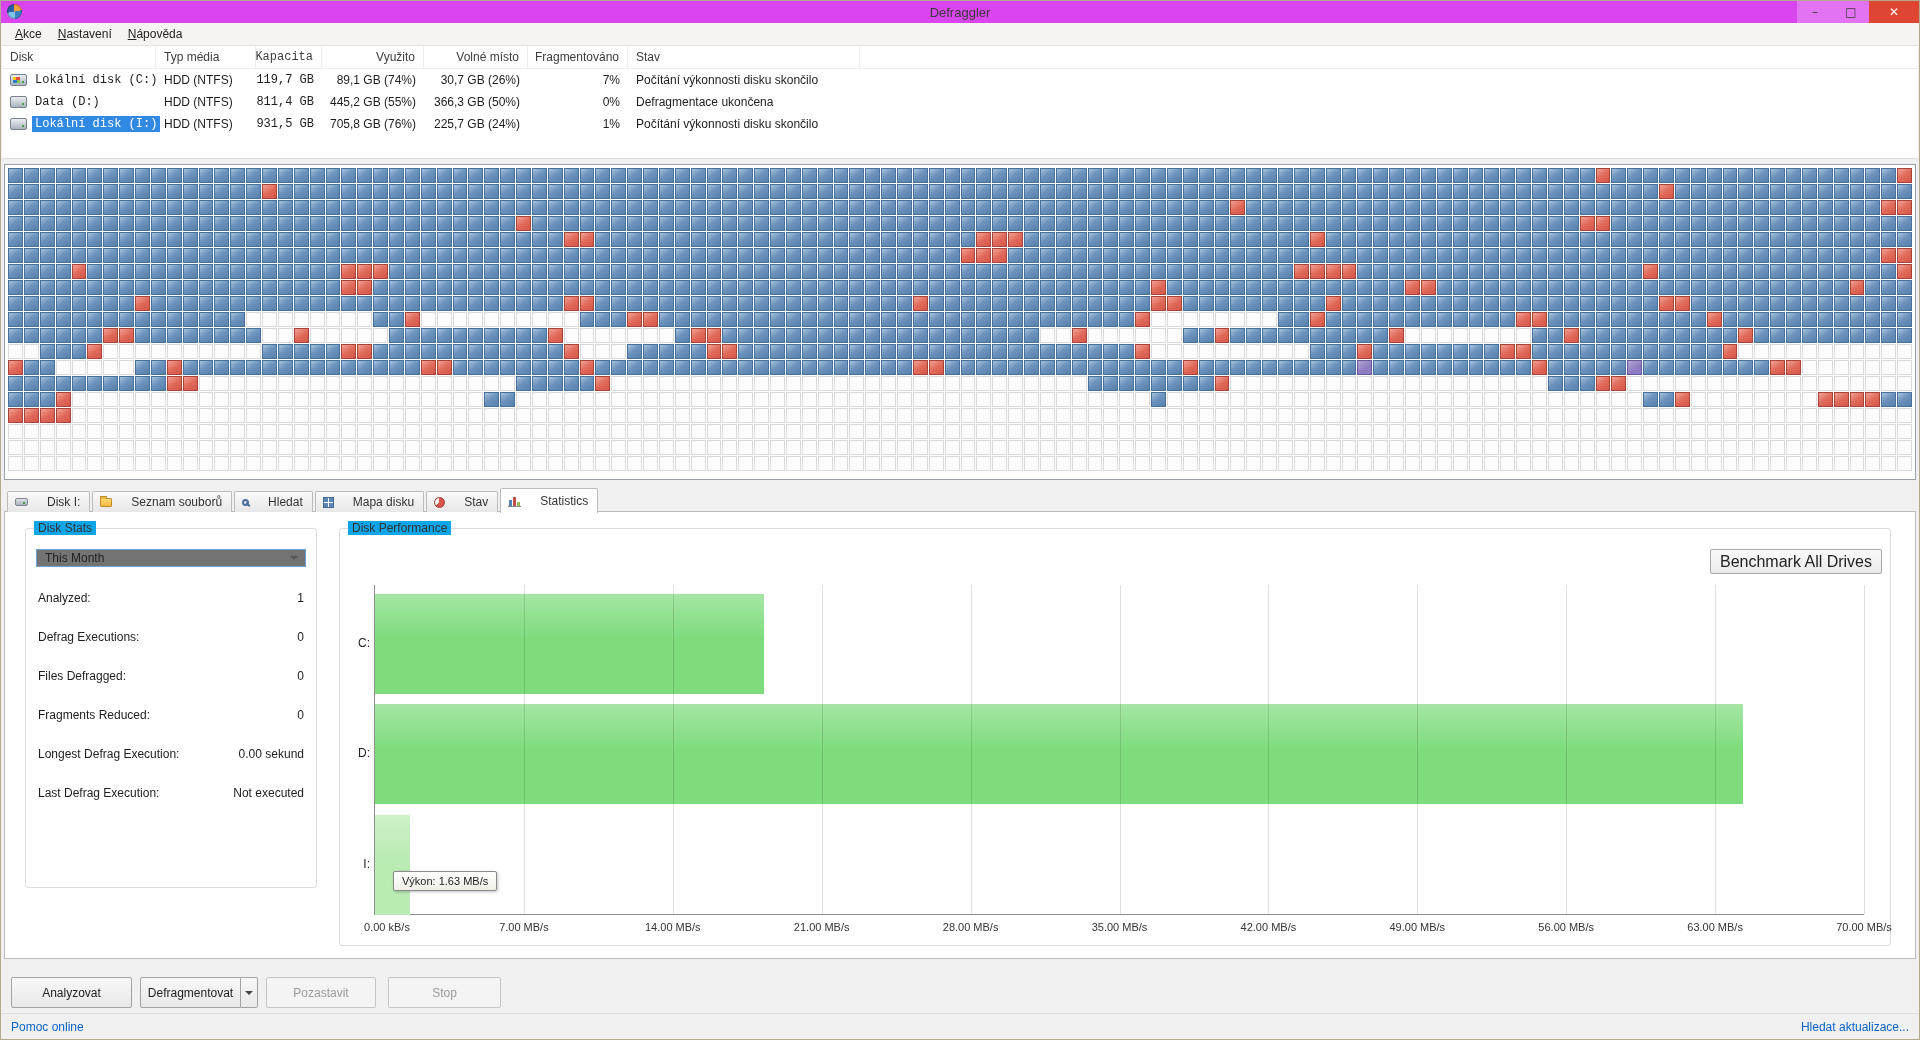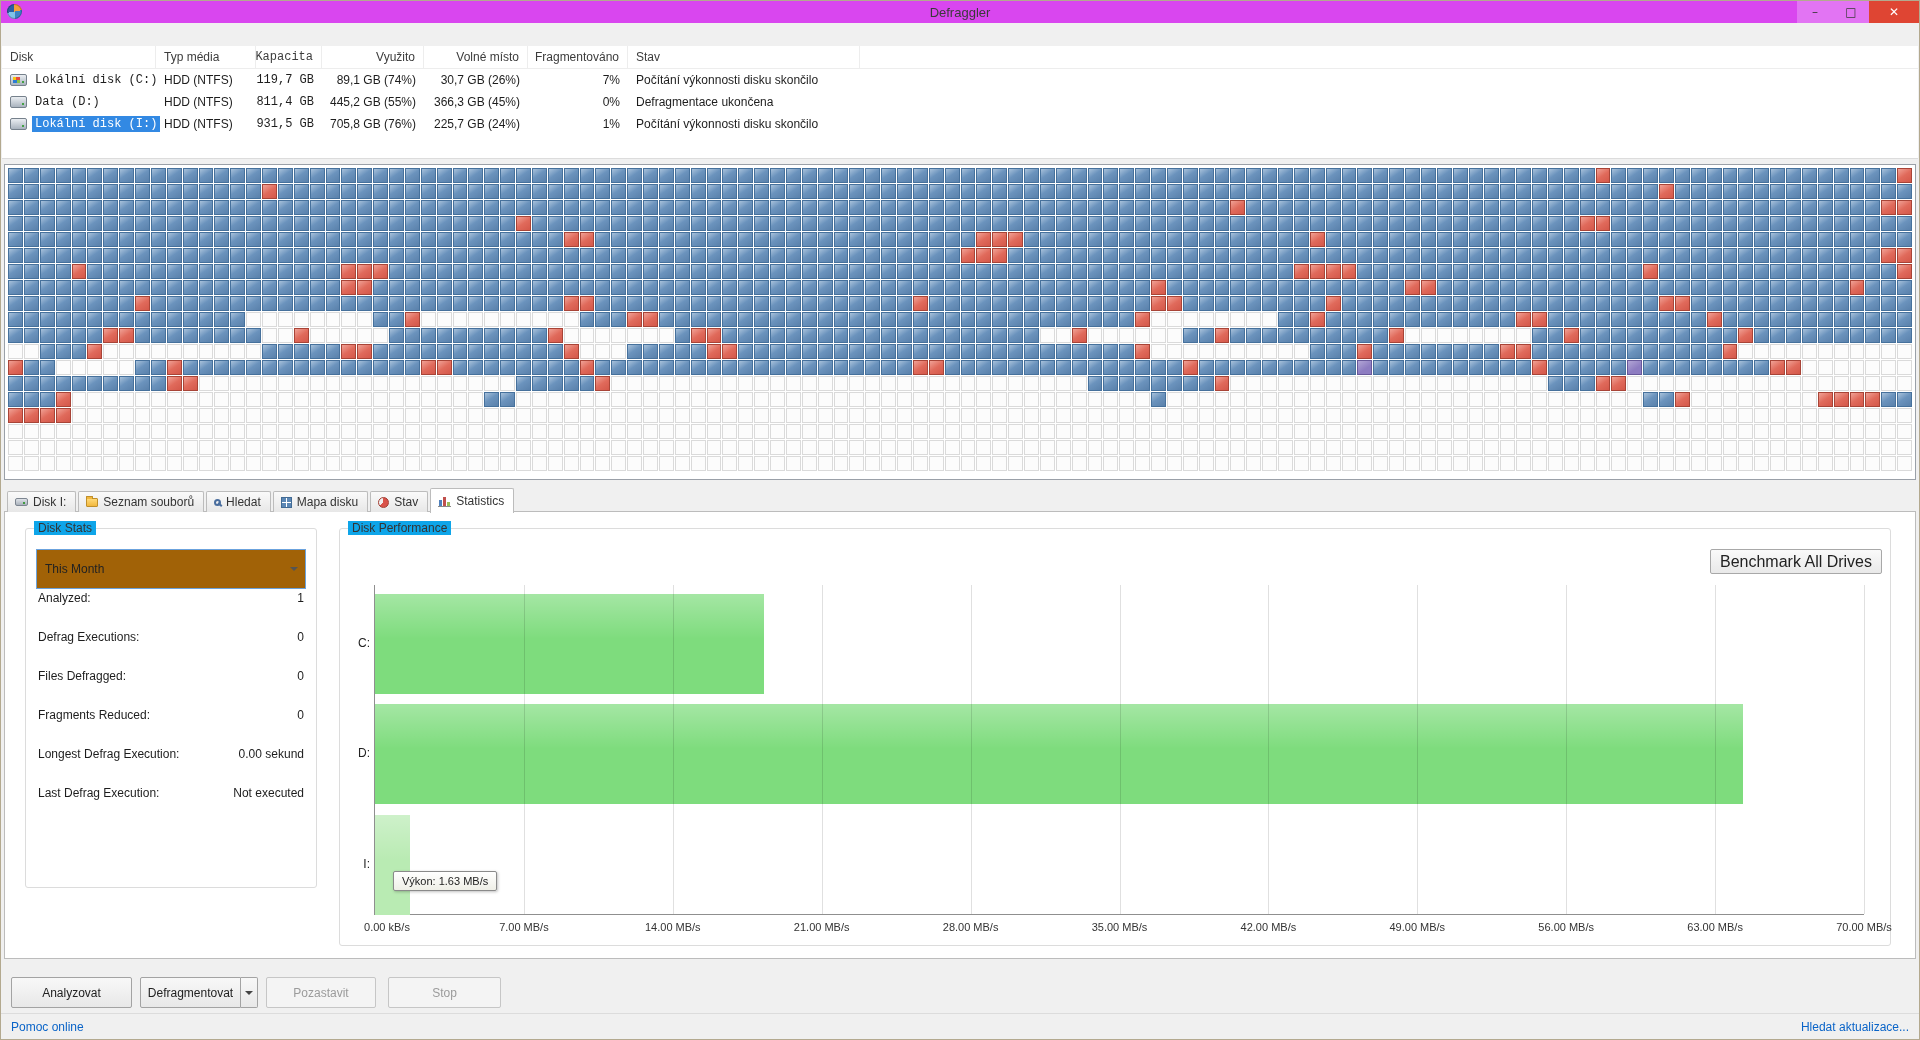--- a/index.html
+++ b/index.html
@@ -40,21 +40,21 @@
   .mappanel{position:absolute;top:163px;left:3px;right:3px;height:316px;background:#fff;border:1px solid #9aa0a8;box-sizing:border-box;padding:3px;}
   .drivemap{display:grid;grid-template-columns:repeat(120,1fr);grid-auto-rows:15px;gap:1px;}
   .blk{box-sizing:border-box;border:1px solid;}
   .blk.b{background:linear-gradient(145deg,#a9c2db 0%,#6b93bd 45%,#5a81ab 100%);border-color:#46719c;}
   .blk.r{background:linear-gradient(145deg,#f0a296 0%,#e06a5b 50%,#d4584a 100%);border-color:#a84437;}
   .blk.w{background:#fcfcfc;border-color:#dadada;}
   .blk.p{background:linear-gradient(145deg,#b3a6d6 0%,#8d7cc1 60%);border-color:#67589a;}
 
   
   .tabstrip{position:absolute;top:487px;left:6px;height:24px;display:flex;align-items:flex-end;gap:2px;z-index:3;}
-  .tab{display:flex;align-items:center;gap:5px;padding:0 9px 0 7px;font-size:12px;color:#333;height:21px;box-sizing:border-box;
+  .tab{display:flex;align-items:center;gap:19px;padding:0 9px 0 7px;font-size:12px;color:#333;height:21px;box-sizing:border-box;
     background:linear-gradient(#fafafa,#e7e7e7);border:1px solid #bcbcbc;border-bottom:none;border-radius:2px 2px 0 0;cursor:default;}
   .tab.active{background:#fff;height:25px;margin-bottom:-1px;z-index:4;}
   .tabicon{position:relative;flex:0 0 auto;box-sizing:border-box;}
   .ti-drive-icon{width:13px;height:8px;background:linear-gradient(#dfe3e8,#aab2bc);border:1px solid #7c8590;border-radius:2px;}
   .ti-drive-icon::after{content:'';position:absolute;right:2px;bottom:1px;width:2px;height:2px;background:#3f9b3f;}
   .ti-folder-icon{width:12px;height:9px;background:linear-gradient(#ffd977,#f2b83e);border:1px solid #c08f2a;border-radius:1px;}
   .ti-folder-icon::before{content:'';position:absolute;top:-3px;left:-1px;width:5px;height:2px;background:#f2b83e;border:1px solid #c08f2a;border-bottom:none;border-radius:1px 1px 0 0;}
   .ti-search-icon{width:7px;height:7px;border:2px solid #4a6e9e;border-radius:50%;}
   .ti-search-icon::after{content:'';position:absolute;width:2px;height:5px;background:#4a6e9e;transform:rotate(-45deg);right:-2px;bottom:-3px;}
   .ti-disk-map-icon{width:11px;height:11px;border:1px solid #416a94;
@@ -65,21 +65,21 @@
                linear-gradient(#c0504d,#c0504d) 5px 100%/3px 9px no-repeat,
                linear-gradient(#9bbb59,#9bbb59) 9px 100%/3px 4px no-repeat;}
 
   
   .contentpanel{position:absolute;top:510px;left:3px;right:3px;height:448px;background:#fff;border:1px solid #bcbcbc;box-sizing:border-box;}
   .group{position:absolute;border:1px solid #dcdcdc;border-radius:3px;}
   .group.stats{left:20px;top:16px;width:290px;height:358px;}
   .group.perf{left:334px;top:16px;right:24px;height:416px;}
   .grouplabel{position:absolute;top:-8px;left:8px;background:#0ea5e9;padding:0 4px;font-size:12px;color:#333;}
 
-  .combo{position:absolute;left:10px;right:10px;top:20px;height:40px;border:1px solid #6ba2dd;background:#a16207;display:flex;align-items:center;justify-content:space-between;padding-left:8px;font-size:12px;color:#222;box-sizing:border-box;cursor:default;}
+  .combo{position:absolute;left:10px;right:10px;top:20px;height:18px;border:1px solid #6ba2dd;background:#737373;display:flex;align-items:center;justify-content:space-between;padding-left:8px;font-size:12px;color:#222;box-sizing:border-box;cursor:default;}
   .chev{width:22px;display:flex;align-items:center;justify-content:center;}
   .chev::before{content:'';border:4px solid transparent;border-top-color:#555;margin-top:4px;}
 
   #statlist{position:absolute;top:62px;left:12px;right:12px;}
   .statrow{display:flex;justify-content:space-between;align-items:flex-start;height:39px;font-size:12px;color:#1d1d1d;}
 
   .benchbtn{position:absolute;top:20px;right:8px;width:172px;height:25px;font-size:16px;color:#222;
     border:1px solid #a8a8a8;border-radius:2px;background:linear-gradient(#fafafa,#e9e9e9);font-family:"Liberation Sans",sans-serif;}
 
   .chart{position:absolute;left:10px;top:40px;right:14px;bottom:4px;}
@@ -110,20 +110,25 @@
   <div class="titlebar">
     <span class="appicon"></span>
     <span class="title">Defraggler</span>
     <div class="winbtns">
       <span class="winbtn">–</span>
       <span class="winbtn">□</span>
       <span class="winbtn close">✕</span>
     </div>
   </div>
 
+  <div class="menubar" id="menubar">
+      <span class="menu-item">Akce</span>
+      <span class="menu-item">Nastavení</span>
+      <span class="menu-item">Nápověda</span>
+    </div>
 
   <div class="listpanel" id="disklist">
       <div class="lrow lhead">
         <div class="hcell c0">Disk</div>
         <div class="hcell c1">Typ média</div>
         <div class="hcell c2">Kapacita</div>
         <div class="hcell c3">Využito</div>
         <div class="hcell c4">Volné místo</div>
         <div class="hcell c5">Fragmentováno</div>
         <div class="hcell c6">Stav</div>
@@ -142,21 +147,21 @@
         <div class="dcell c6">Počítání výkonnosti disku skončilo</div>
       </div>
       <div class="lrow drow">
         <div class="dcell c0">
           <span class="driveicon"></span>
           <span class="dname">Data (D:)</span>
         </div>
         <div class="dcell c1">HDD (NTFS)</div>
         <div class="dcell c2">811,4 GB</div>
         <div class="dcell c3">445,2 GB (55%)</div>
-        <div class="dcell c4">366,3 GB (45%)</div>
+        <div class="dcell c4">366,3 GB (50%)</div>
         <div class="dcell c5">0%</div>
         <div class="dcell c6">Defragmentace ukončena</div>
       </div>
       <div class="lrow drow">
         <div class="dcell c0">
           <span class="driveicon"></span>
           <span class="dname sel">Lokální disk (I:)</span>
         </div>
         <div class="dcell c1">HDD (NTFS)</div>
         <div class="dcell c2">931,5 GB</div>

